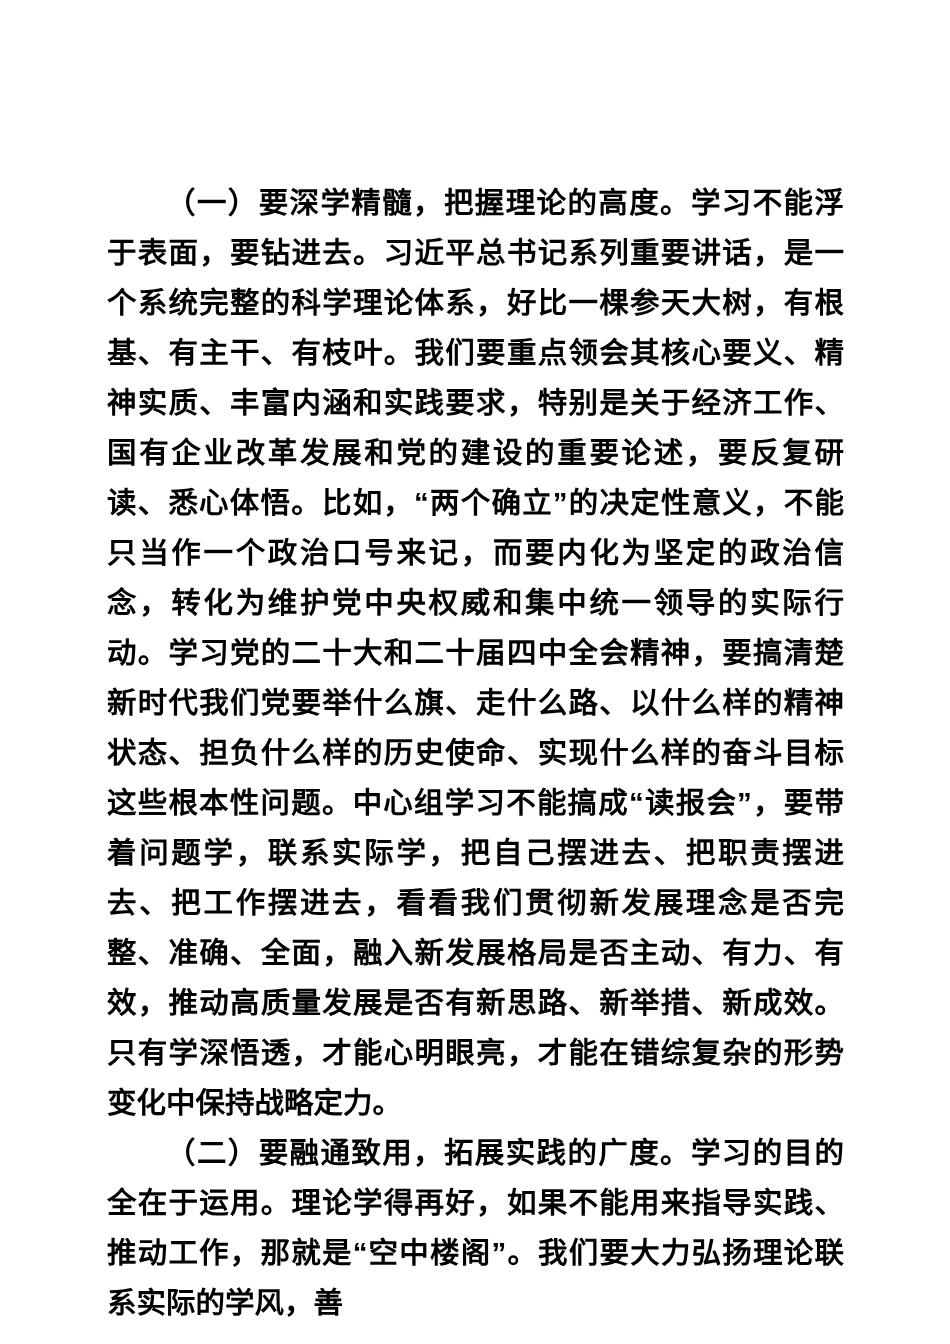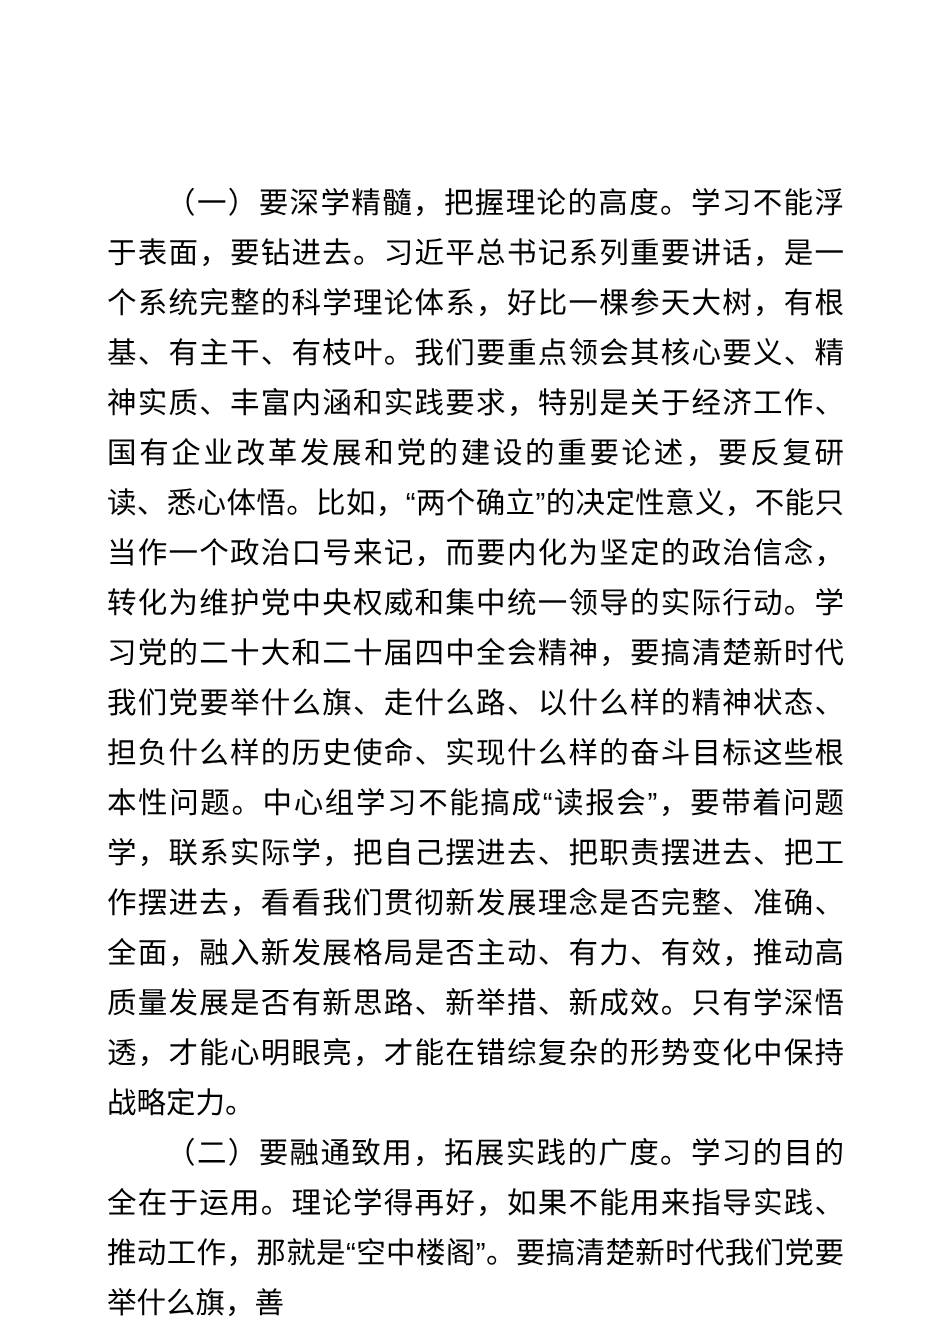--- a/index.html
+++ b/index.html
@@ -29,26 +29,26 @@
     font-family: "Liberation Sans", "DejaVu Sans", sans-serif;
     font-size: 29.5px;
     line-height: 50px;
     color: #000000;
     text-align: justify;
     text-justify: inter-ideograph;
     text-indent: 2em;
     margin: 0;
     padding: 0;
     letter-spacing: 0px;
-    font-weight: 400;
+    font-weight: 700;
     word-break: break-all;
     -webkit-font-smoothing: none;
   }
 </style>
 </head>
 <body>
 
 <div class="page">
   <div class="doc-body">
     <p class="para">（一）要深学精髓，把握理论的高度。学习不能浮于表面，要钻进去。习近平总书记系列重要讲话，是一个系统完整的科学理论体系，好比一棵参天大树，有根基、有主干、有枝叶。我们要重点领会其核心要义、精神实质、丰富内涵和实践要求，特别是关于经济工作、国有企业改革发展和党的建设的重要论述，要反复研读、悉心体悟。比如，“两个确立”的决定性意义，不能只当作一个政治口号来记，而要内化为坚定的政治信念，转化为维护党中央权威和集中统一领导的实际行动。学习党的二十大和二十届四中全会精神，要搞清楚新时代我们党要举什么旗、走什么路、以什么样的精神状态、担负什么样的历史使命、实现什么样的奋斗目标这些根本性问题。中心组学习不能搞成“读报会”，要带着问题学，联系实际学，把自己摆进去、把职责摆进去、把工作摆进去，看看我们贯彻新发展理念是否完整、准确、全面，融入新发展格局是否主动、有力、有效，推动高质量发展是否有新思路、新举措、新成效。只有学深悟透，才能心明眼亮，才能在错综复杂的形势变化中保持战略定力。</p>
-    <p class="para">（二）要融通致用，拓展实践的广度。学习的目的全在于运用。理论学得再好，如果不能用来指导实践、推动工作，那就是“空中楼阁”。要搞清楚新时代我们党要举什么旗，善</p>
+    <p class="para">（二）要融通致用，拓展实践的广度。学习的目的全在于运用。理论学得再好，如果不能用来指导实践、推动工作，那就是“空中楼阁”。我们要大力弘扬理论联系实际的学风，善</p>
   </div>
 </div>
 
 </body></html>

